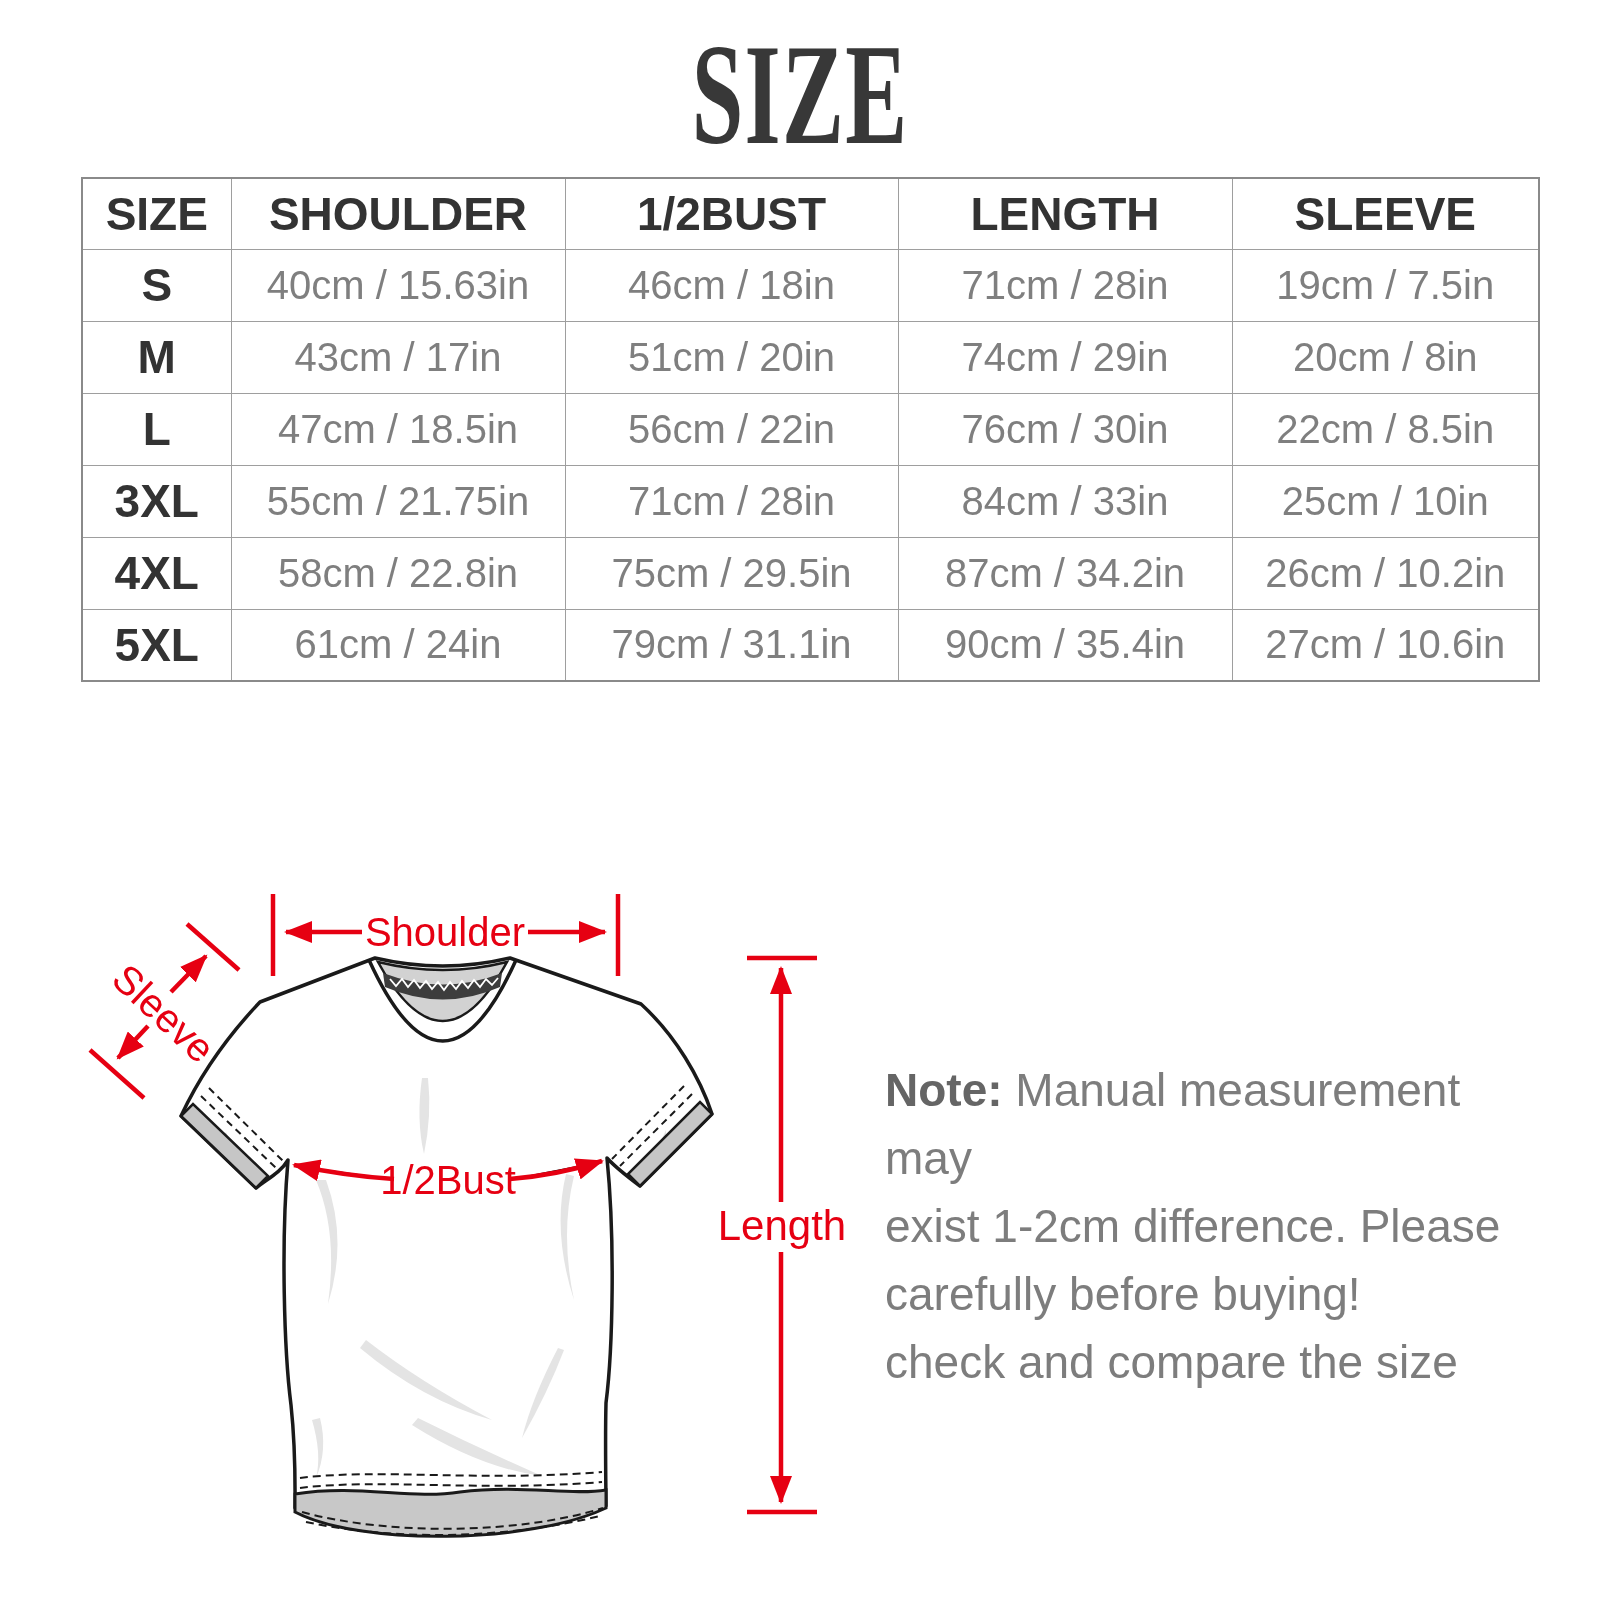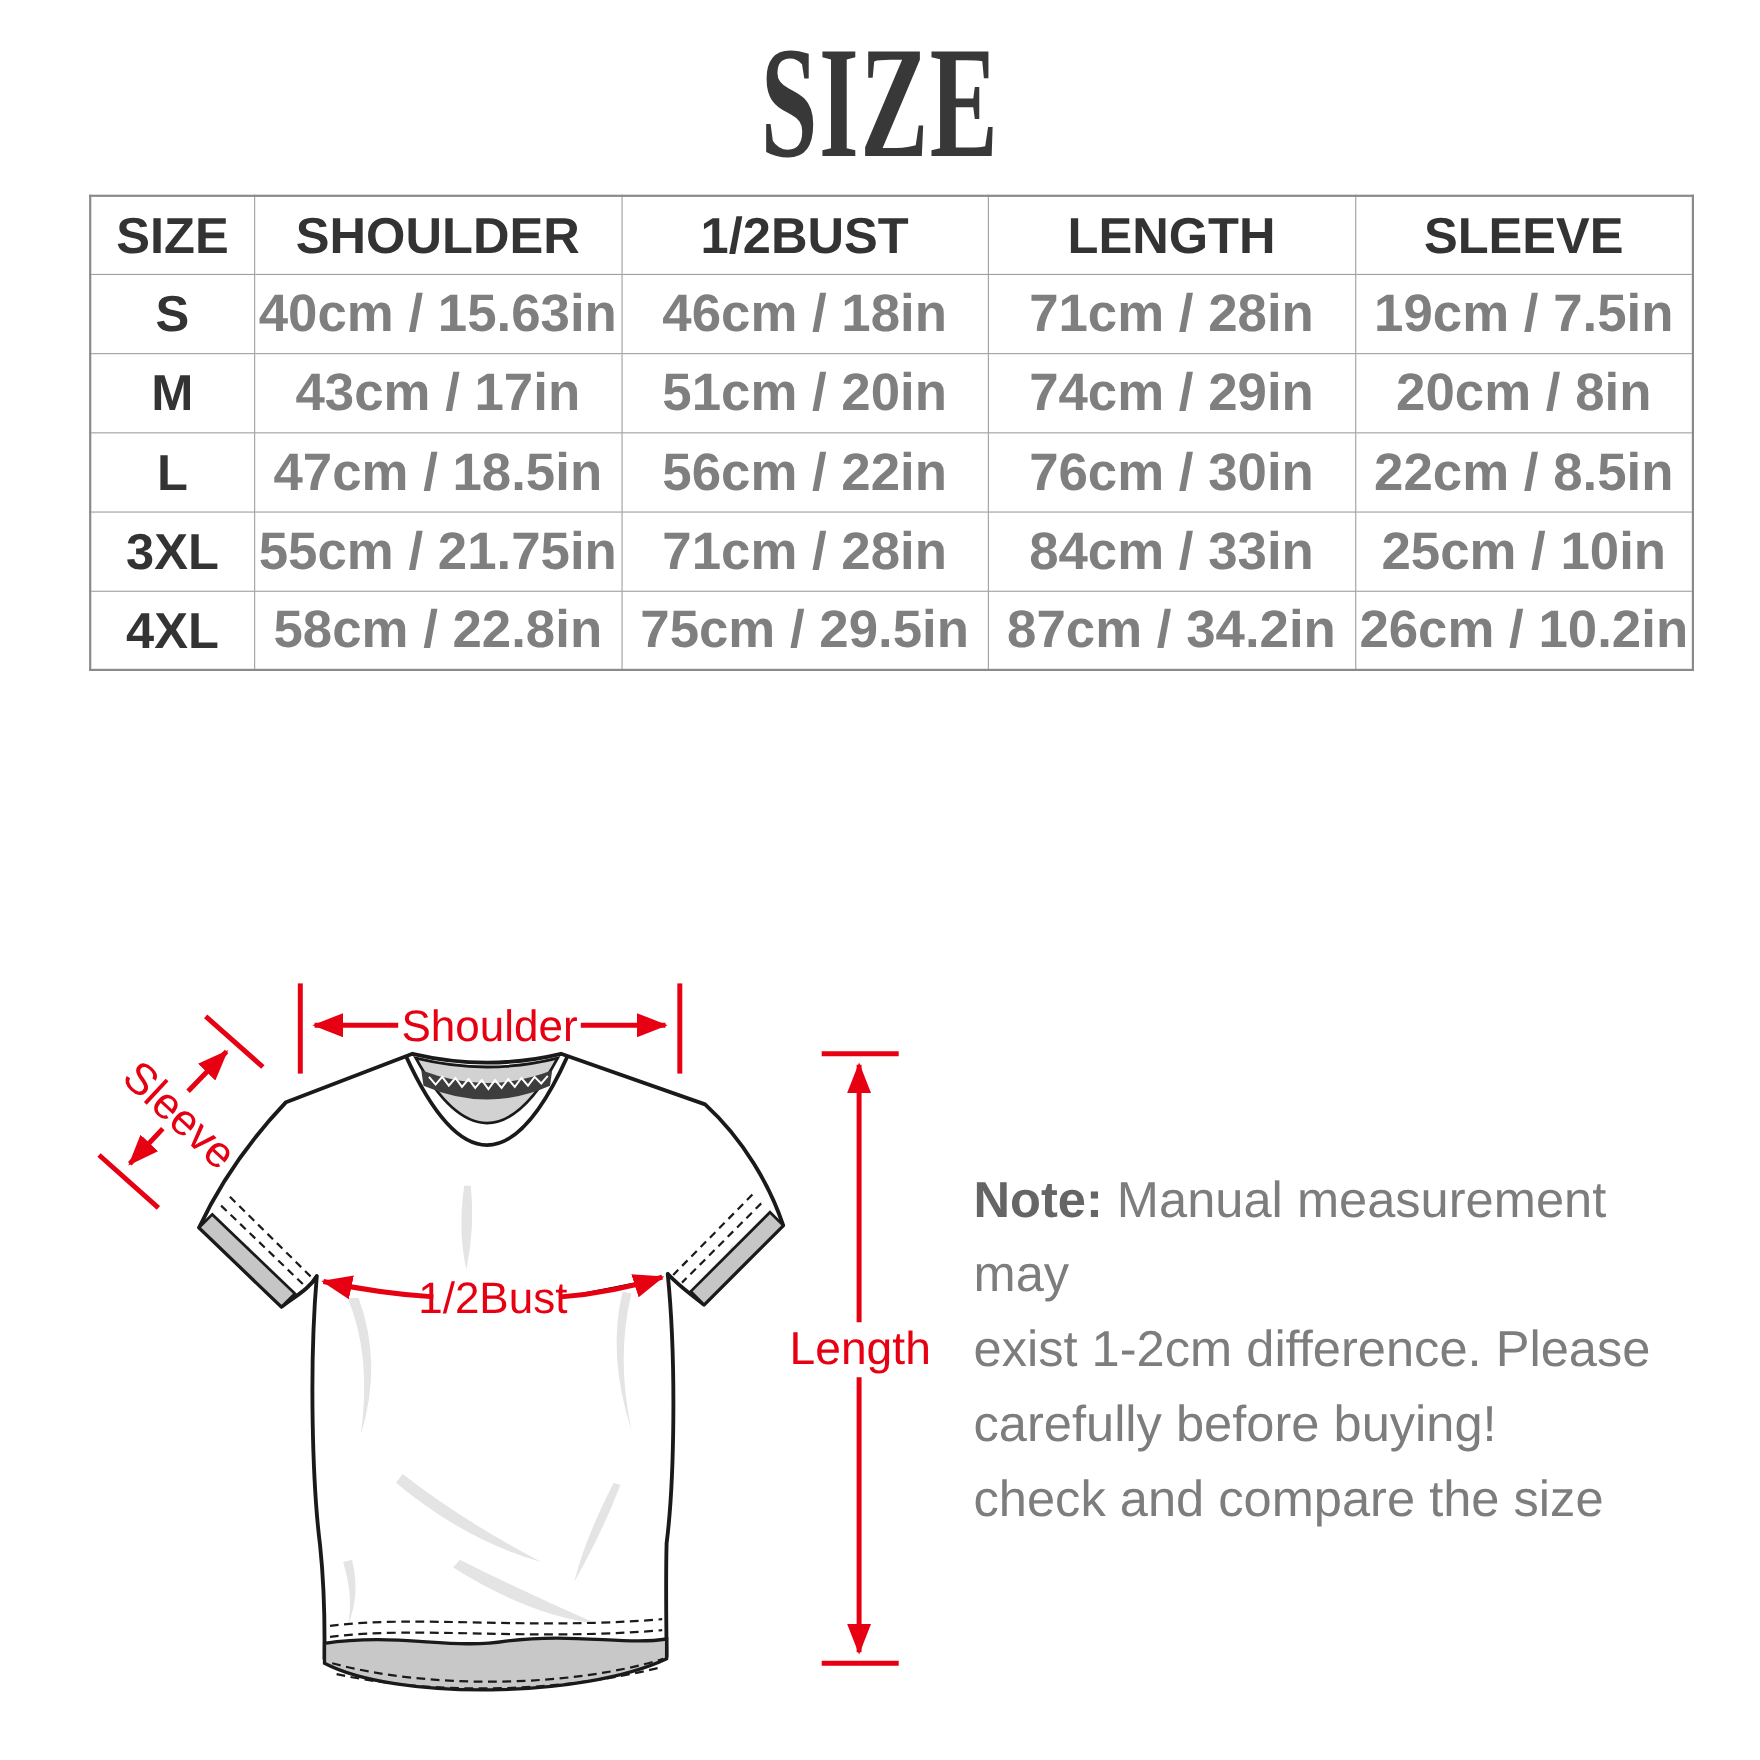--- a/index.html
+++ b/index.html
@@ -23,21 +23,21 @@
   }
   table.size-table th, table.size-table td{
     border:1.5px solid #9e9e9e;
     text-align:center;vertical-align:middle;
     padding:0;
   }
   table.size-table thead tr{height:71px;}
   table.size-table tbody tr{height:72px;}
   th.hdr{font-size:46px;font-weight:bold;color:#333333;}
   td.size-cell{font-size:46px;font-weight:bold;color:#333333;}
-  td.val-cell{font-size:48px;font-weight:bold;color:#7f7f7f;}
+  td.val-cell{font-size:40px;font-weight:normal;color:#7f7f7f;}
   .col-size{width:149px;}
   .col-shoulder{width:334px;}
   .col-bust{width:333px;}
   .col-length{width:334px;}
   .col-sleeve{width:307px;}
   .diagram{position:absolute;left:60px;top:880px;width:800px;height:700px;}
   .note-block{
     position:absolute;left:885px;top:1056px;width:640px;
     font-size:46px;line-height:68px;color:#7d7d7d;
   }
@@ -97,20 +97,27 @@
       <td class="val-cell">71cm / 28in</td>
       <td class="val-cell">84cm / 33in</td>
       <td class="val-cell">25cm / 10in</td>
     </tr>
     <tr>
       <td class="size-cell">4XL</td>
       <td class="val-cell">58cm / 22.8in</td>
       <td class="val-cell">75cm / 29.5in</td>
       <td class="val-cell">87cm / 34.2in</td>
       <td class="val-cell">26cm / 10.2in</td>
+    </tr>
+    <tr>
+      <td class="size-cell">5XL</td>
+      <td class="val-cell">61cm / 24in</td>
+      <td class="val-cell">79cm / 31.1in</td>
+      <td class="val-cell">90cm / 35.4in</td>
+      <td class="val-cell">27cm / 10.6in</td>
     </tr>
   </tbody>
 </table>
 
 <svg class="diagram" viewBox="0 0 800 700">
   <defs>
     <marker id="arr" markerUnits="userSpaceOnUse" markerWidth="30" markerHeight="22" refX="26" refY="11" orient="auto">
       <polygon points="0,0 28,11 0,22" fill="#e60012"></polygon>
     </marker>
   </defs>

